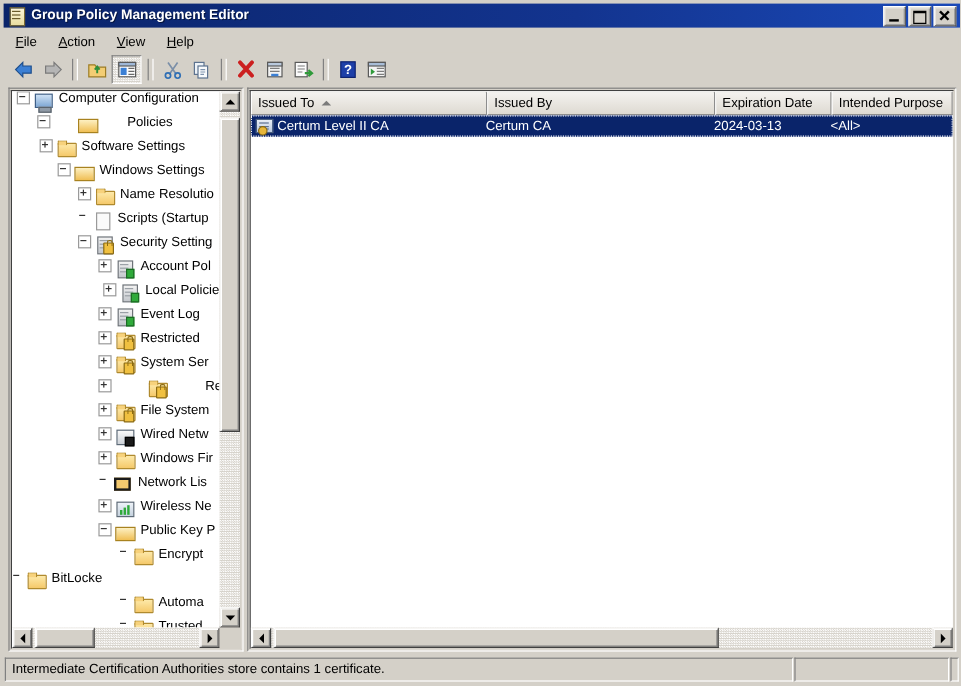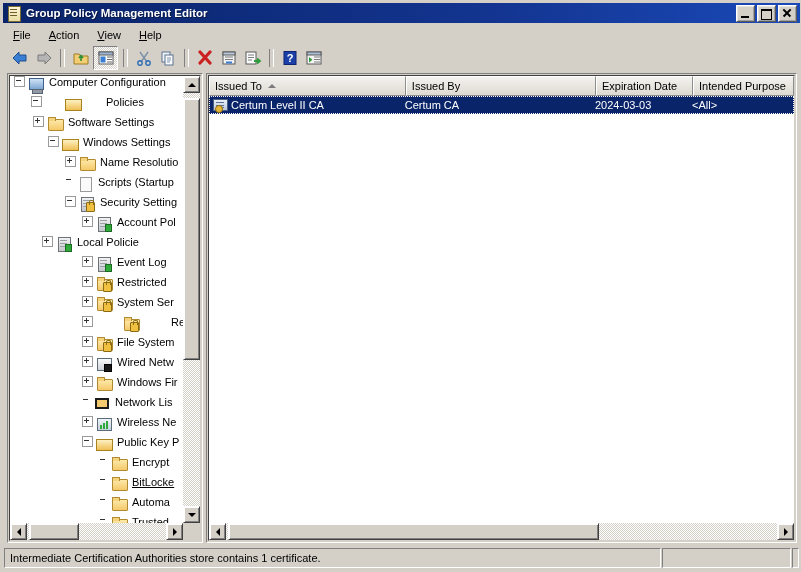--- a/index.html
+++ b/index.html
@@ -354,21 +354,21 @@
             <span class="ticon">
               <span class="ic-srv">
                 <i style="top:2px"></i>
                 <i style="top:5px"></i>
                 <i style="top:8px"></i>
               </span>
               <span class="ic-grn"></span>
             </span>
             <span class="tlabel">Account Pol</span>
           </div>
-          <div class="tnode" style="padding-left: 32px;">
+          <div class="tnode" style="padding-left: 76px;">
             <span class="texp plus"></span>
             <span class="ticon">
               <span class="ic-srv">
                 <i style="top:2px"></i>
                 <i style="top:5px"></i>
                 <i style="top:8px"></i>
               </span>
               <span class="ic-grn"></span>
             </span>
             <span class="tlabel">Local Policie</span>
@@ -457,21 +457,21 @@
             </span>
             <span class="tlabel">Public Key P</span>
           </div>
           <div class="tnode" style="padding-left: 89px;">
             <span class="texp none"></span>
             <span class="ticon">
               <span class="ic-folder"></span>
             </span>
             <span class="tlabel">Encrypt</span>
           </div>
-          <div class="tnode" style="padding-left: 89px; text-decoration: underline;">
+          <div class="tnode" style="">
             <span class="texp none"></span>
             <span class="ticon">
               <span class="ic-folder"></span>
             </span>
             <span class="tlabel">BitLocke</span>
           </div>
           <div class="tnode" style="padding-left: 89px;">
             <span class="texp none"></span>
             <span class="ticon">
               <span class="ic-folder"></span>
@@ -532,21 +532,21 @@
             <span class="cert-ico">
               <span class="pg">
                 <i style="top:2px"></i>
                 <i style="top:4.5px"></i>
                 <i style="top:7px"></i>
               </span>
               <span class="seal"></span>
             </span>
             <span class="lv-cell" style="width:179px">Certum Level II CA</span>
             <span class="lv-cell" style="width:196px">Certum CA</span>
-            <span class="lv-cell" style="width:100px">2024-03-03</span>
+            <span class="lv-cell" style="width:100px">2024-03-13</span>
             <span class="lv-cell" style="width:104px">&lt;All&gt;</span>
           </div>
         </div>
 
       <div class="sb-h" style="right:0;">
         <div class="sb-btn" style="left:0;top:0;width:17px;height:17px;">
             <span class="arw lf"></span>
           </div>
         <div class="sb-thumb" style="left:19px;top:0;width:371px;height:17px;"></div>
         <div class="sb-btn" style="right:0;top:0;width:17px;height:17px;">

